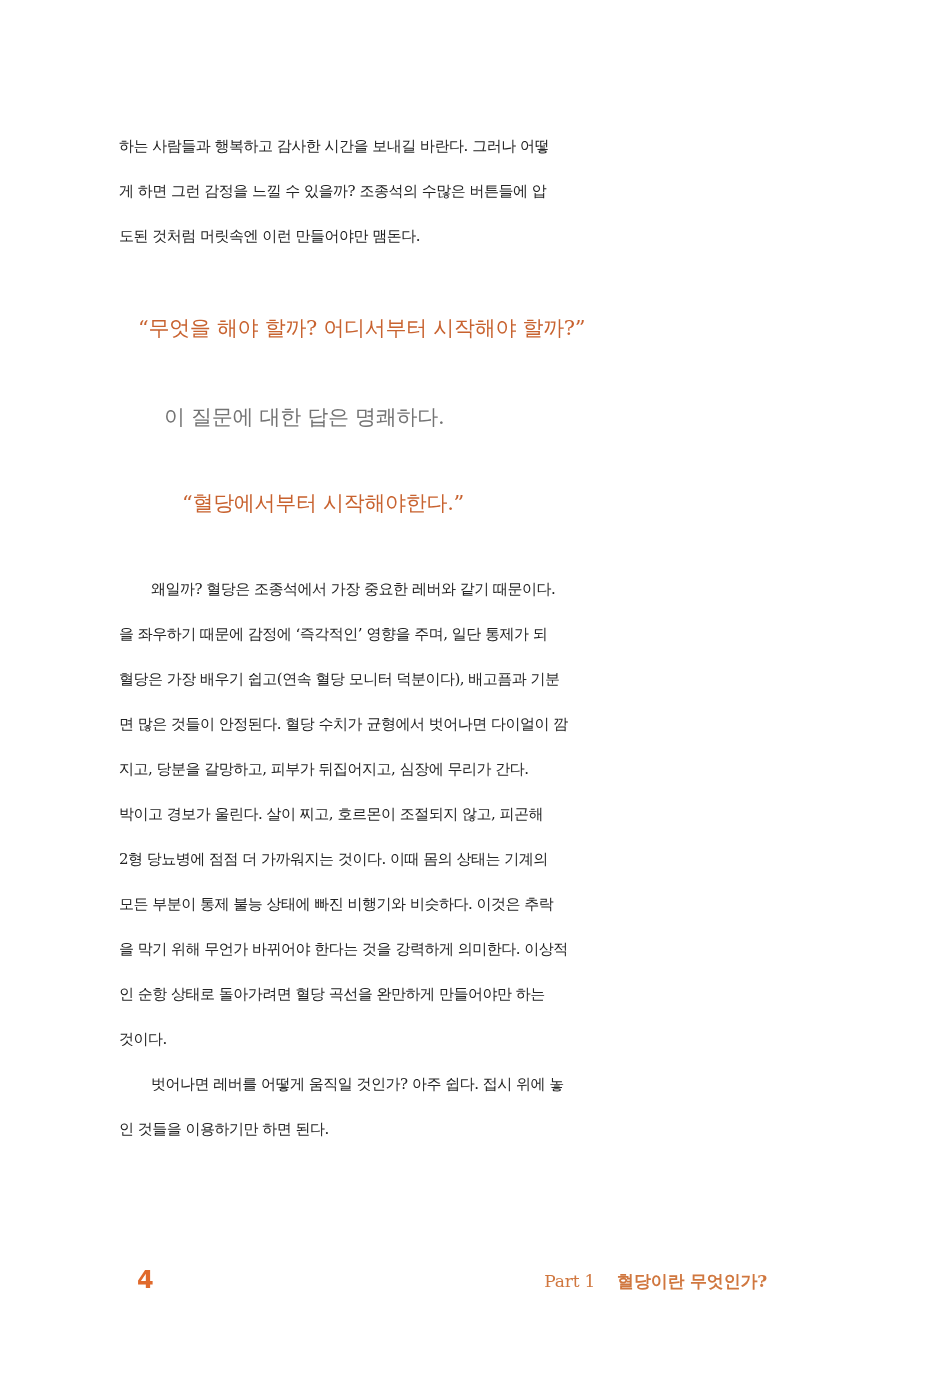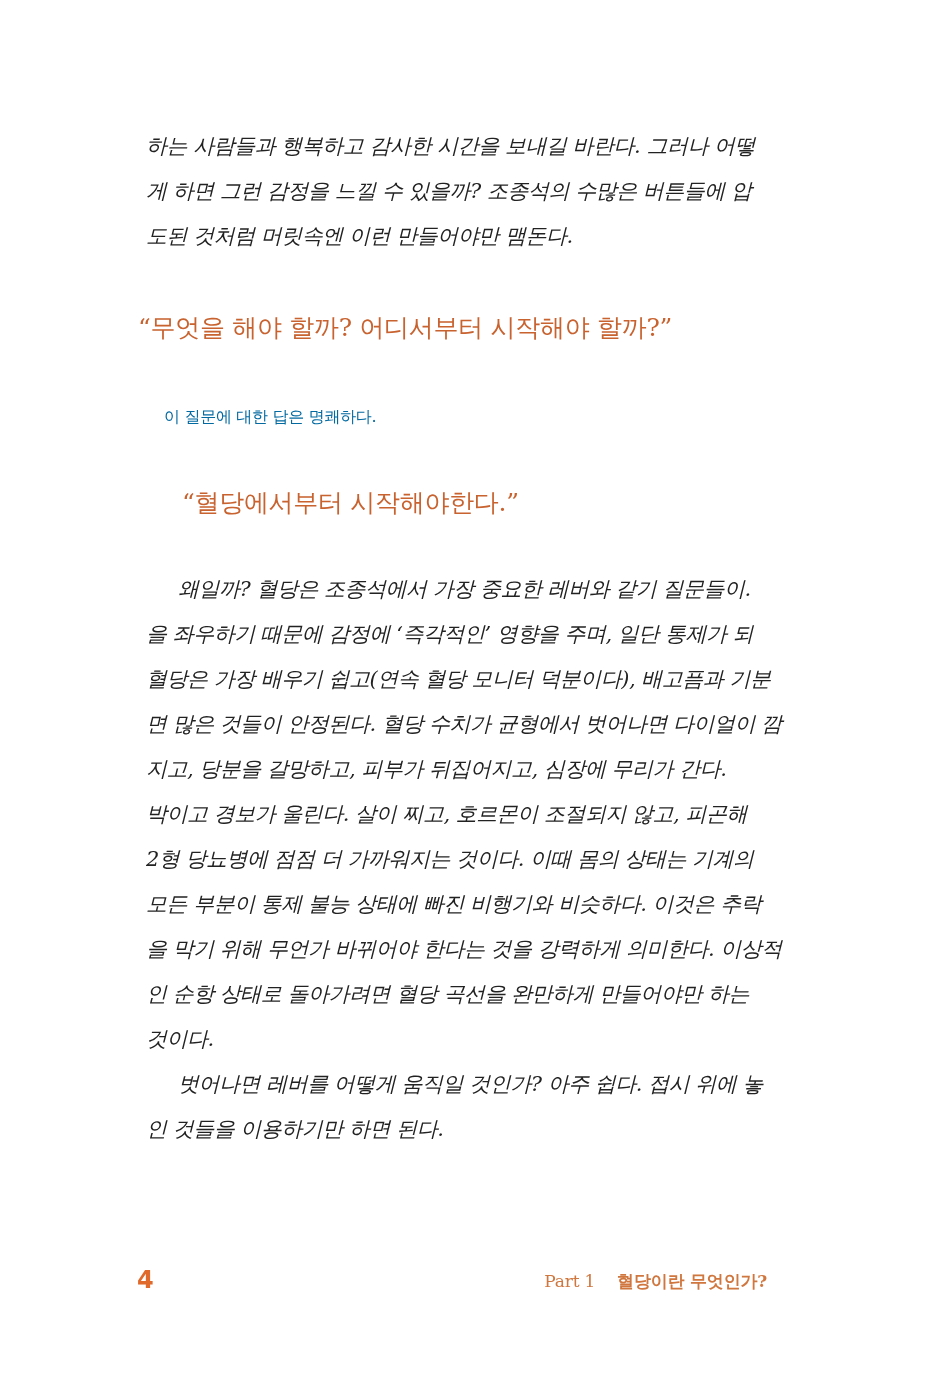--- a/index.html
+++ b/index.html
@@ -16,49 +16,48 @@
       color: #1e1e1e;
     }
     .page {
       position: absolute;
       left: 0; top: 0;
       width: 950px; height: 1400px;
       background: #ffffff;
     }
     .text-block {
       position: absolute;
-      left: 146px;
+      left: 119px;
       width: 640px;
-      font-size: 21px;
+      font-size: 15px;
       line-height: 45px;
       letter-spacing: -0.5px;
       text-align: justify;
       color: #222222;
-      font-style: italic;
     }
     .text-block p {
       margin: 0;
     }
     .indent {
       text-indent: 32px;
     }
     .quote {
       position: absolute;
       left: 138px;
-      font-size: 25px;
+      font-size: 21px;
       line-height: 30px;
       color: #c8622f;
       letter-spacing: -0.3px;
     }
     .plain-line {
       position: absolute;
       left: 164px;
-      font-size: 16px;
+      font-size: 21px;
       line-height: 30px;
-      color: #0369a1;
+      color: #737373;
       letter-spacing: -0.3px;
     }
     .footer-page-number {
       position: absolute;
       left: 137px;
       top: 1266px;
       font-family: "DejaVu Sans", "Liberation Sans", sans-serif;
       font-weight: bold;
       font-size: 24px;
       color: #e06a2c;
@@ -88,21 +87,21 @@
     <p>도된 것처럼 머릿속엔 이런 만들어야만 맴돈다.</p>
   </div>
 
   <div class="quote" style="top:313px;">“무엇을 해야 할까? 어디서부터 시작해야 할까?”</div>
 
   <div class="plain-line" style="top:402px;">이 질문에 대한 답은 명쾌하다.</div>
 
   <div class="quote" style="top:488px;margin-left:44px;">“혈당에서부터 시작해야한다.”</div>
 
   <div class="text-block" style="top:567px;">
-    <p class="indent">왜일까? 혈당은 조종석에서 가장 중요한 레버와 같기 질문들이.</p>
+    <p class="indent">왜일까? 혈당은 조종석에서 가장 중요한 레버와 같기 때문이다.</p>
     <p>을 좌우하기 때문에 감정에 ‘즉각적인’ 영향을 주며, 일단 통제가 되</p>
     <p>혈당은 가장 배우기 쉽고(연속 혈당 모니터 덕분이다), 배고픔과 기분</p>
     <p>면 많은 것들이 안정된다. 혈당 수치가 균형에서 벗어나면 다이얼이 깜</p>
     <p>지고, 당분을 갈망하고, 피부가 뒤집어지고, 심장에 무리가 간다.</p>
     <p>박이고 경보가 울린다. 살이 찌고, 호르몬이 조절되지 않고, 피곤해</p>
     <p>2형 당뇨병에 점점 더 가까워지는 것이다. 이때 몸의 상태는 기계의</p>
     <p>모든 부분이 통제 불능 상태에 빠진 비행기와 비슷하다. 이것은 추락</p>
     <p>을 막기 위해 무언가 바뀌어야 한다는 것을 강력하게 의미한다. 이상적</p>
     <p>인 순항 상태로 돌아가려면 혈당 곡선을 완만하게 만들어야만 하는</p>
     <p>것이다.</p>

